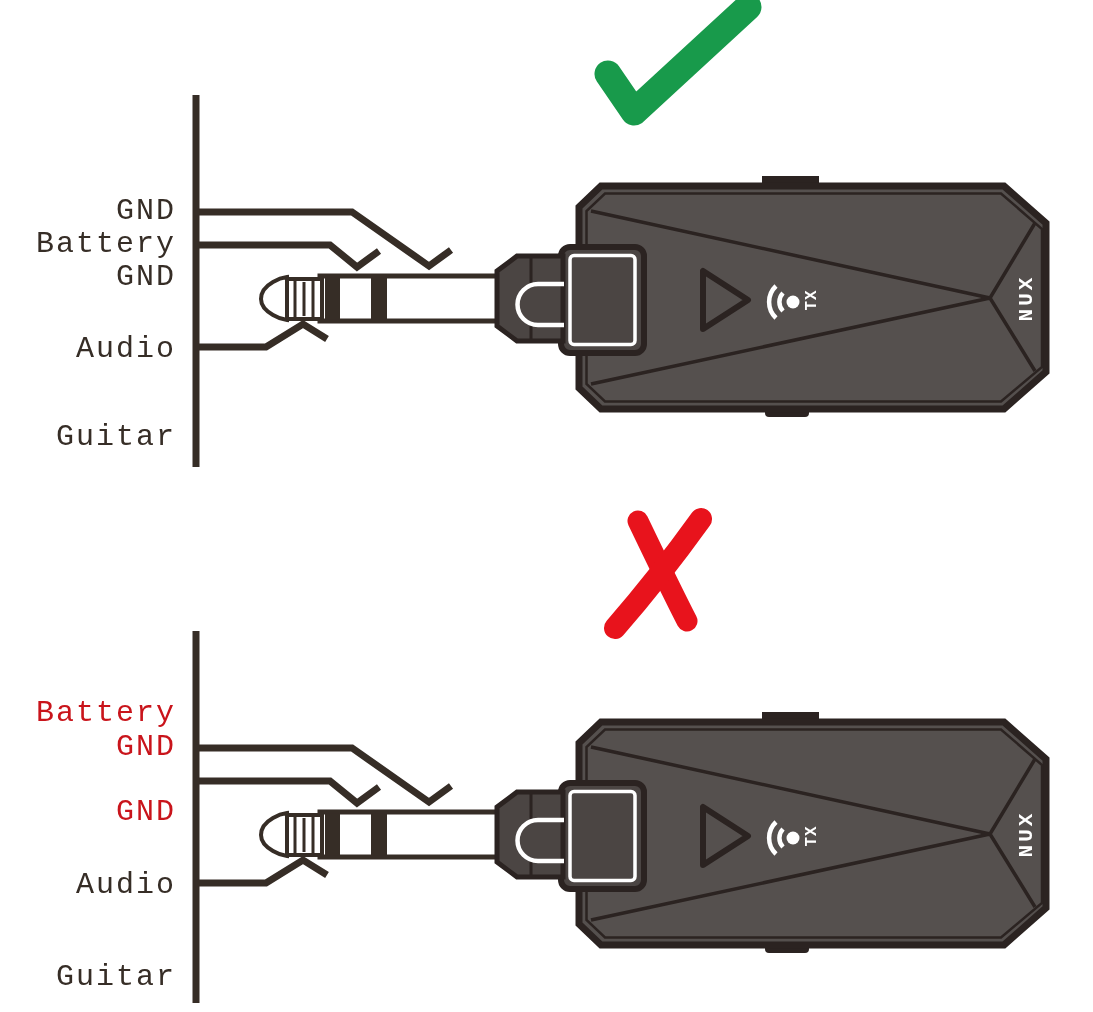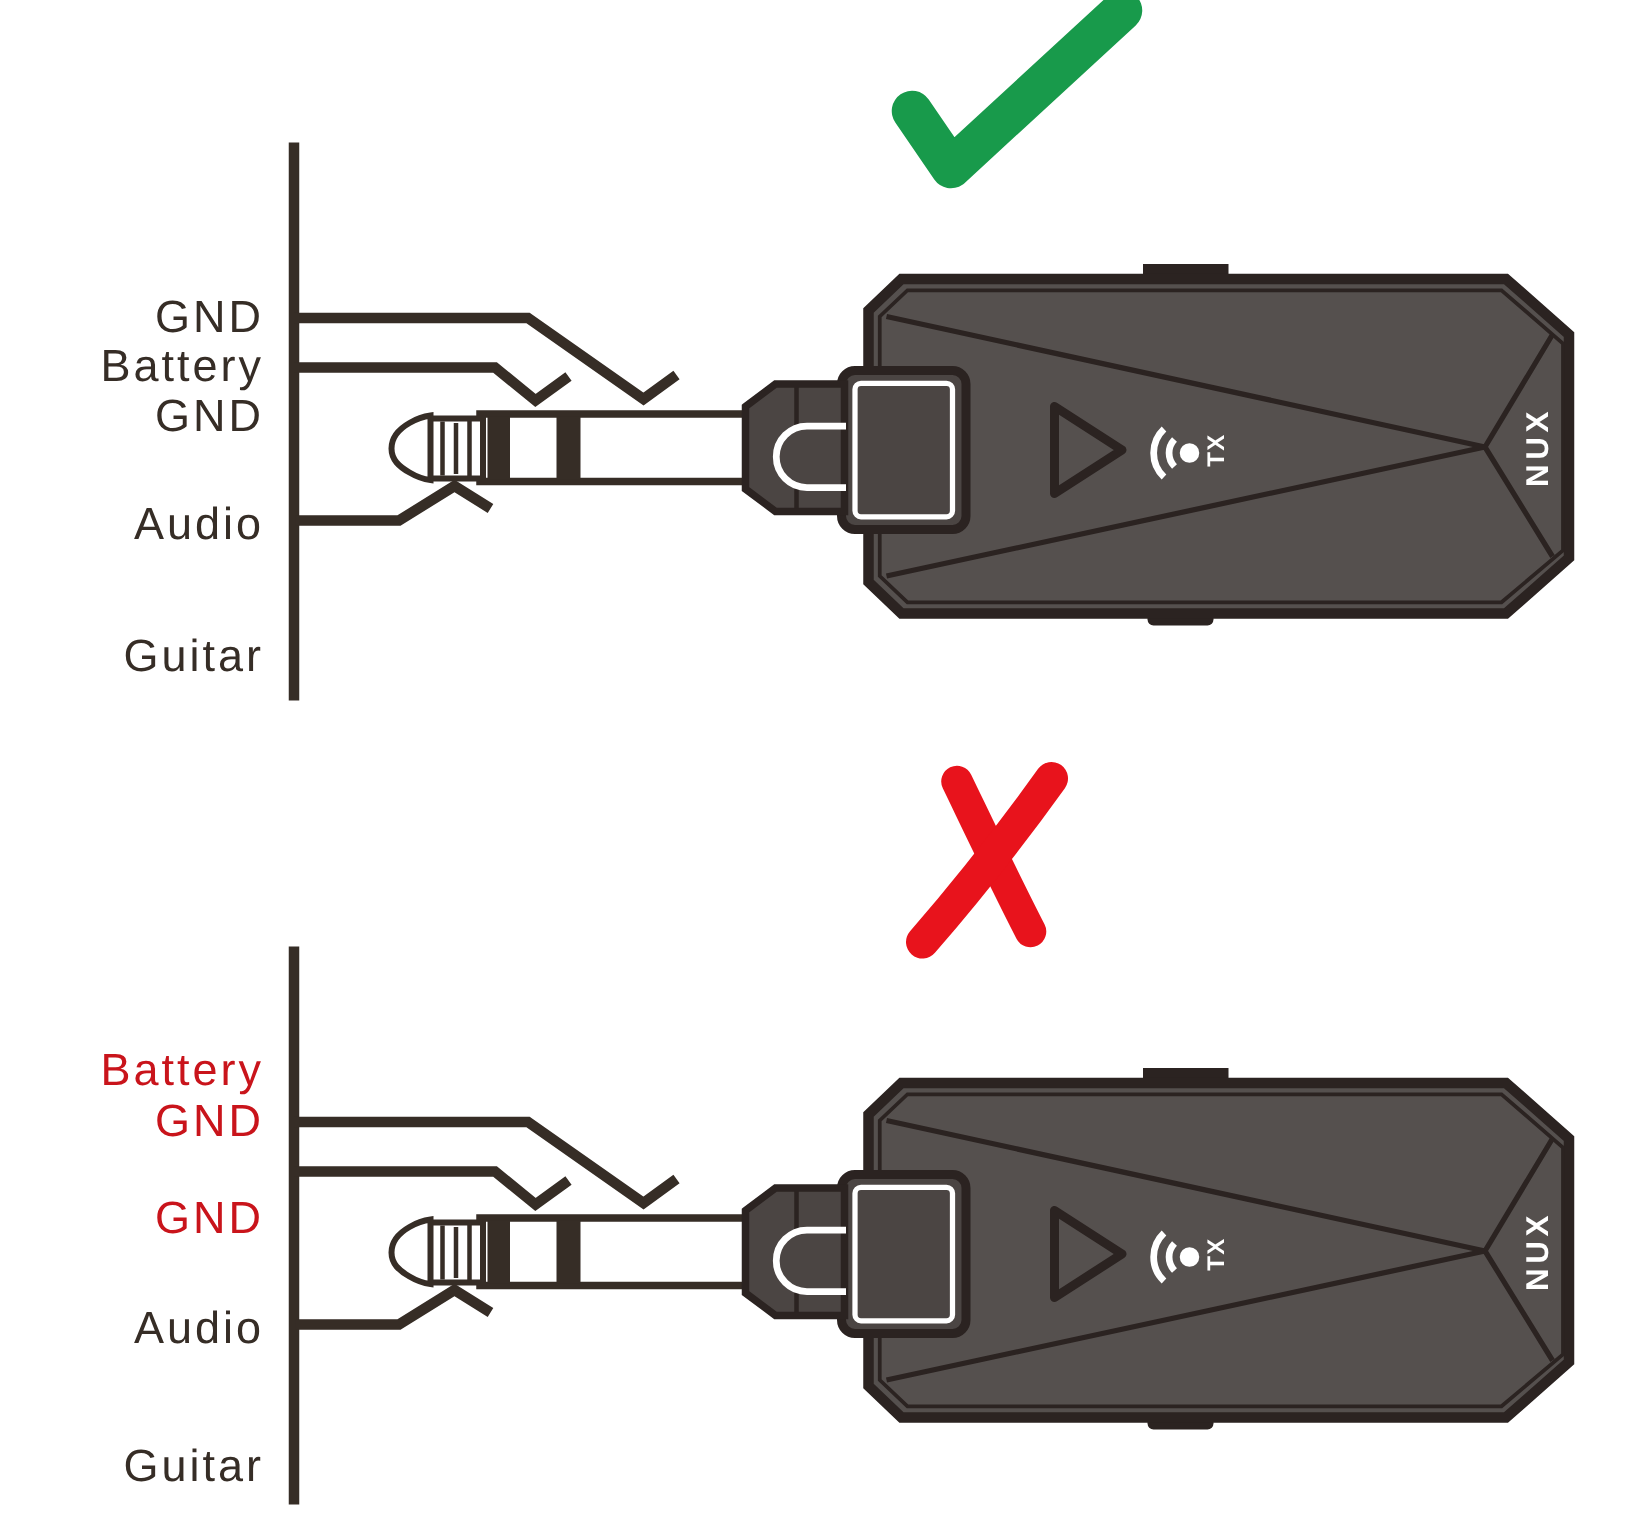--- a/index.html
+++ b/index.html
@@ -1,20 +1,20 @@
 <!DOCTYPE html>
 <html><head>
 <meta charset="utf-8">
 <style>
   html,body{margin:0;padding:0;background:#ffffff;}
   .canvas{
     position:relative;
     width:1093px;height:1012px;
     background:#ffffff;
-    font-family:Liberation Sans, sans-serif;
+    font-family:Liberation Mono, monospace;
     overflow:hidden;
   }
   .art{position:absolute;left:0;top:0;}
   .overlay{position:absolute;inset:0;pointer-events:none;}
   .wire-label{
     position:absolute;left:0;width:176px;
     text-align:right;
     font-size:30px;line-height:33px;
     letter-spacing:2px;
     color:#362d26;

